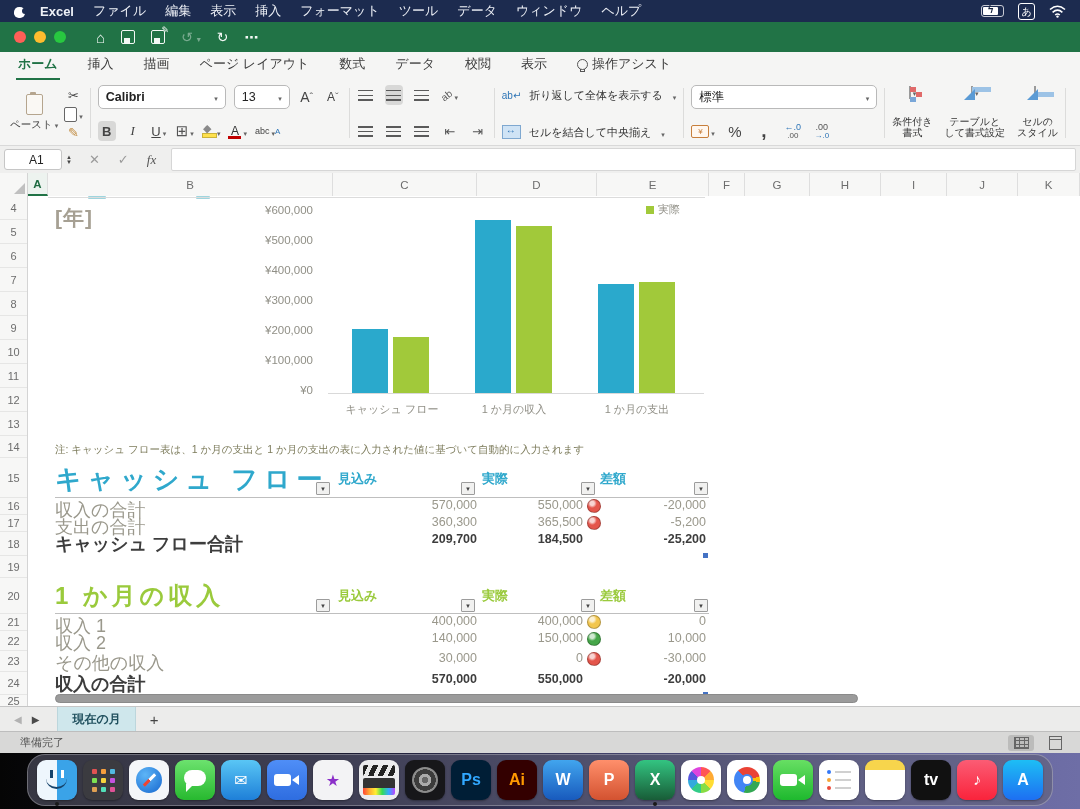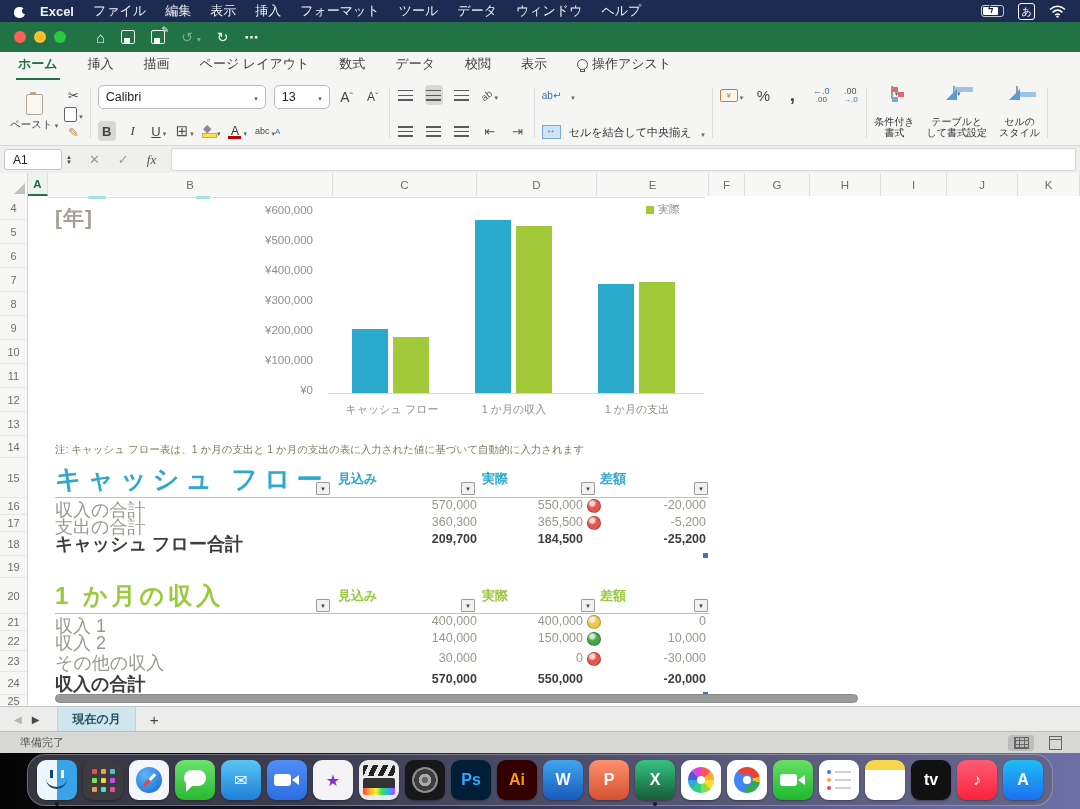--- a/index.html
+++ b/index.html
@@ -104,21 +104,21 @@
     repeating-linear-gradient(0deg,transparent 0 4.2px,#b5b5b5 4.2px 5.2px),
     repeating-linear-gradient(90deg,transparent 0 5.3px,#b5b5b5 5.3px 6.3px);
     position:relative;background-color:#fff;}
   .icon-cf::after{content:"";position:absolute;left:0;top:0;width:6px;height:5px;background:#e06a6a;box-shadow:6px 5px 0 #e06a6a, 0 10px 0 #7aa7d8;}
   .icon-ft::after, .icon-cs::after{content:"";position:absolute;right:-3px;bottom:-2px;width:0;height:0;border-left:11px solid transparent;border-bottom:11px solid #5b9bd5;}
   .icon-ft::before{content:"";position:absolute;left:0;top:0;width:19px;height:5px;background:#9dc3e6;}
   .icon-cs::before{content:"";position:absolute;left:0;top:5px;width:19px;height:5px;background:#9dc3e6;}
   .style-btn{display:flex;flex-direction:column;align-items:center;font-size:10px;color:#333;gap:17px;line-height:1.15;text-align:center;}
   
   #formulabar{position:absolute;left:0;top:146px;width:1080px;height:27px;background:#efefee;border-bottom:1px solid #cfcfcf;display:flex;align-items:center;}
-  #namebox{width:58px;height:21px;background:#fff;border:1px solid #c6c6c6;border-radius:3px;margin-left:4px;font-size:12px;color:#222;display:flex;align-items:center;padding-left:8px;box-sizing:border-box;}
+  #namebox{width:58px;height:21px;background:#fff;border:1px solid #c6c6c6;border-radius:3px;margin-left:4px;font-size:12px;color:#222;display:flex;align-items:center;padding-left:24px;box-sizing:border-box;}
   .stepper{display:flex;flex-direction:column;font-size:6px;color:#444;line-height:5px;margin:0 8px 0 4px;}
   .fb-ic{font-size:13px;color:#9a9a9a;margin:0 9px;}
   .g-x::before{content:"✕";}
   .g-check::before{content:"✓";}
   .g-fx::before{content:"fx";font-style:italic;font-family:"Liberation Serif",serif;color:#555;}
   #fb-input{flex:1;height:21px;background:#fff;border:1px solid #d6d6d6;margin:0 4px 0 6px;border-radius:2px;}
   
   #colheaders{position:absolute;left:0;top:173px;width:1080px;height:23px;background:#f7f7f6;border-bottom:1px solid #c8c8c8;display:flex;font-size:11.5px;color:#6d6d6d;}
   #corner{width:28px;height:100%;border-right:1px solid #d4d4d4;position:relative;box-sizing:border-box;}
   #corner::after{content:"";position:absolute;right:2px;bottom:2px;width:0;height:0;border-left:11px solid transparent;border-bottom:11px solid #c0c0c0;}
@@ -279,21 +279,21 @@
       <span class="rbtn">
           <span class="icon-copy"></span>
           <span class="chev"></span>
         </span>
       <span class="rbtn g-painter"></span>
     </div>
   </div>
   <div class="rsep"></div>
   <div class="rgroup">
     <div class="rrow">
-      <span class="combo" style="width:168px;">
+      <span class="combo" style="width:128px;font-weight:bold;">
           <span>Calibri</span>
           <span class="sp"></span>
           <span class="chev"></span>
         </span>
       <span class="combo" style="width:56px;">
           <span>13</span>
           <span class="sp"></span>
           <span class="chev"></span>
         </span>
       <span class="rbtn g-aup"></span>
@@ -350,30 +350,38 @@
           <span class="ln"></span>
         </span>
       <span class="rbtn g-ind1"></span>
       <span class="rbtn g-ind2"></span>
     </div>
   </div>
   <div class="rsep"></div>
   <div class="rgroup">
     <div class="rrow">
       <span class="rbtn g-wrap"></span>
+      <span class="wrap-label">折り返して全体を表示する</span>
       <span class="chev"></span>
     </div>
     <div class="rrow">
       <span class="icon-merge"></span>
       <span class="wrap-label">セルを結合して中央揃え</span>
       <span class="chev"></span>
     </div>
   </div>
   <div class="rsep"></div>
   <div class="rgroup">
+    <div class="rrow">
+      <span class="combo" style="width:186px;">
+          <span>標準</span>
+          <span class="sp"></span>
+          <span class="chev"></span>
+        </span>
+    </div>
     <div class="rrow" style="gap:11px;">
       <span class="rbtn">
           <span class="icon-money"></span>
           <span class="chev"></span>
         </span>
       <span class="rbtn g-percent"></span>
       <span class="rbtn g-comma"></span>
       <span class="rbtn g-dec1" style="flex-direction:column;line-height:1;"></span>
       <span class="rbtn g-dec2" style="flex-direction:column;line-height:1;"></span>
     </div>

